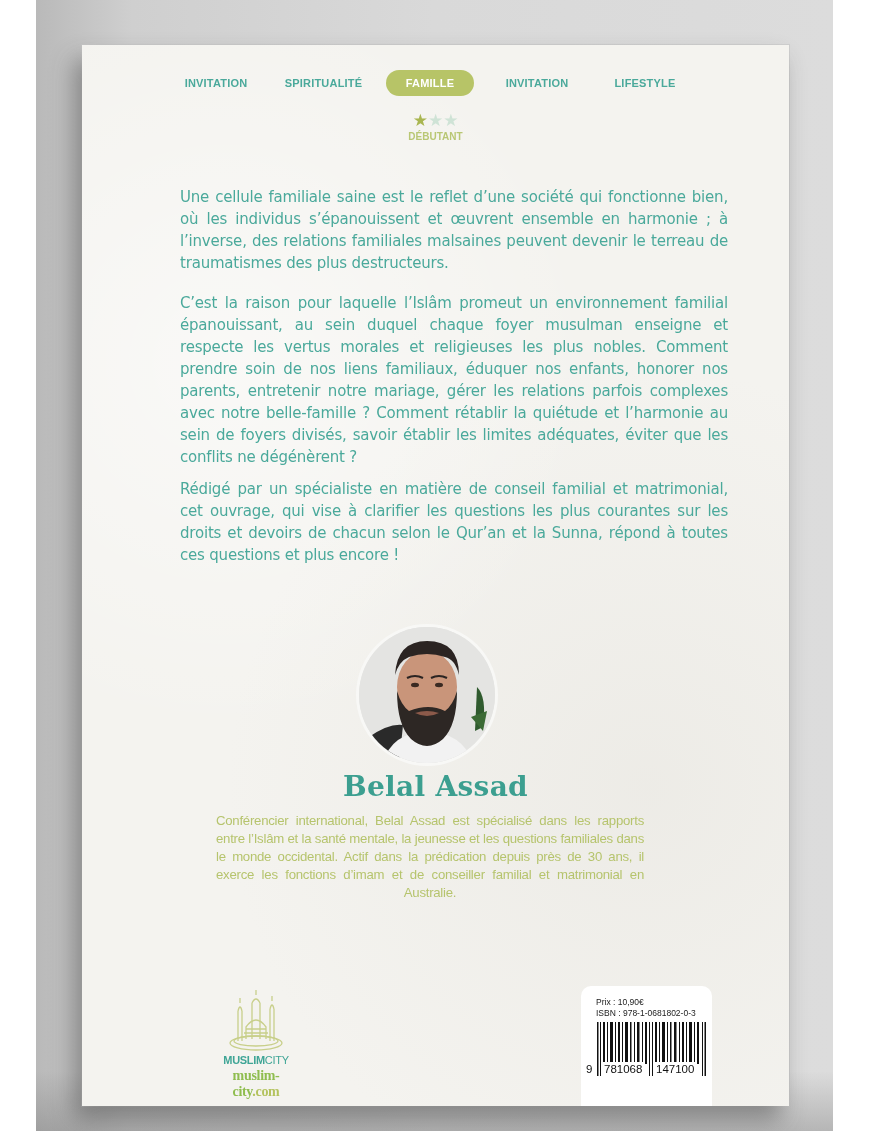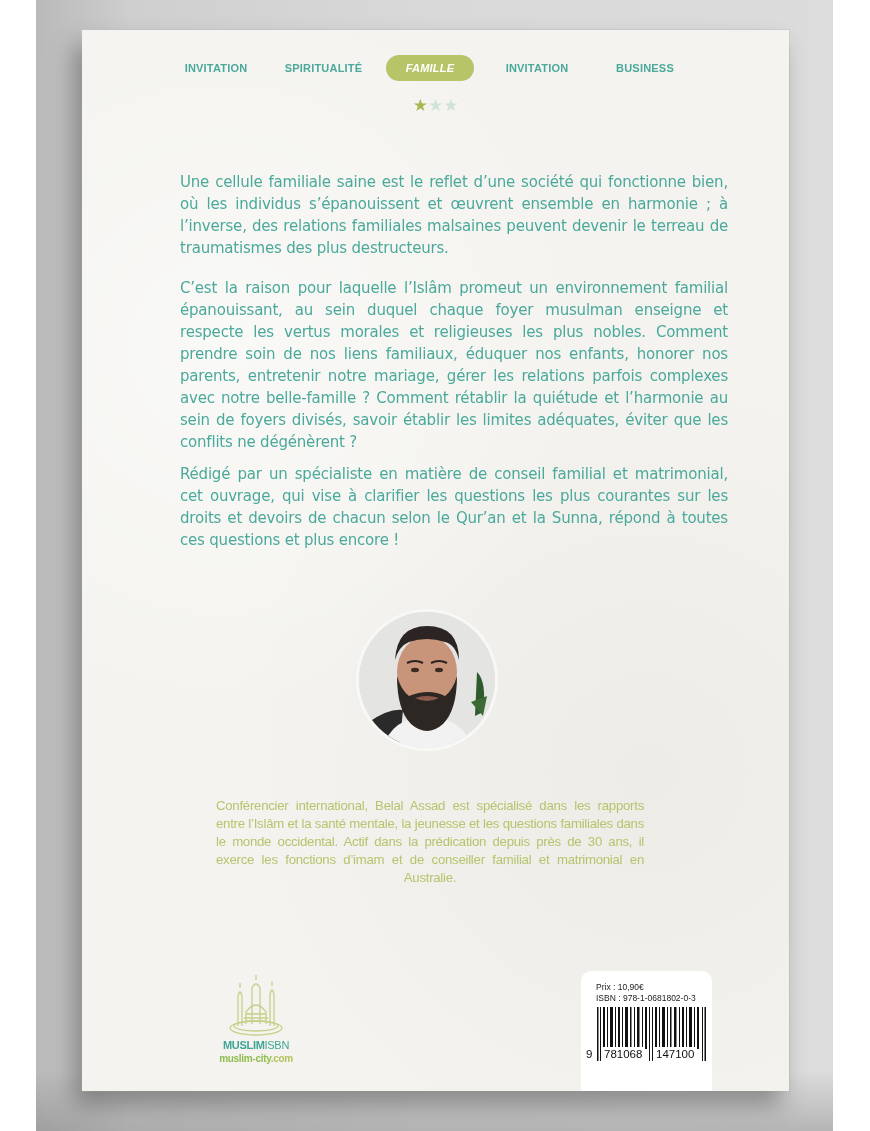--- a/index.html
+++ b/index.html
@@ -10,37 +10,37 @@
   }
   .backdrop {
     position: absolute; left: 36px; top: 0; width: 797px; height: 1131px;
     background: linear-gradient(90deg, #b9b9b9 0%, #cfcfcf 12%, #d9d9d9 50%, #dcdcdc 100%);
   }
   .backdrop::after {
     content: ""; position: absolute; left: 0; right: 0; bottom: 0; height: 60px;
     background: linear-gradient(180deg, rgba(120,120,120,0) 0%, rgba(110,110,110,0.35) 100%);
   }
   .book {
-    position: absolute; left: 82px; top: 30px; width: 707px; height: 1061px;
+    position: absolute; left: 82px; top: 45px; width: 707px; height: 1061px;
     background: #f4f3ef;
     background-image:
       radial-gradient(circle at 20% 30%, rgba(255,255,255,0.5) 0, rgba(255,255,255,0) 40%),
       radial-gradient(circle at 80% 70%, rgba(230,228,222,0.5) 0, rgba(230,228,222,0) 45%);
     box-shadow: -8px 14px 22px rgba(60,60,60,0.45), 0 0 0 1px rgba(200,200,200,0.6);
   }
   .nav {
     position: absolute; top: 25px; left: 0; width: 100%; height: 26px;
   }
   .nav-item {
     position: absolute; top: 0; height: 26px; line-height: 26px;
     font-family: "Liberation Sans", sans-serif; font-weight: bold; font-size: 11px;
     color: #4aa99b; letter-spacing: 0.2px; text-align: center;
   }
   .nav-item.active {
-    background: #b7c467; color: #ffffff; border-radius: 13px; font-style: italic;
+    background: #b7c467; color: #ffffff; border-radius: 13px;
   }
   .level {
     position: absolute; top: 66px; left: 0; width: 100%; text-align: center;
   }
   .stars { font-size: 17px; line-height: 18px; letter-spacing: 0px; }
   .star-on { color: #a9b651; }
   .star-off { color: #cfe3d6; }
   .level-label {
     margin-top: 2px;
     font-family: "Liberation Sans", sans-serif; font-weight: bold; font-size: 10px;
@@ -76,21 +76,21 @@
     text-align: center;
   }
   .logo-word {
     position: absolute; top: 65px; left: 0; width: 80px;
     font-family: "Liberation Sans", sans-serif; font-size: 11px; font-weight: bold;
     letter-spacing: -0.3px; color: #3fa596;
   }
   .logo-word .light { font-weight: normal; }
   .logo-url {
     position: absolute; top: 79px; left: 0; width: 80px;
-    font-family: Liberation Sans, sans-serif; font-size: 10px; font-weight: bold;
+    font-family: Liberation Serif, serif; font-size: 14px; font-weight: bold;
     color: #8fbd4f; letter-spacing: -0.3px;
   }
   .logo-url .dom { color: #b4c35e; }
   .barcode-box {
     position: absolute; left: 499px; top: 941px; width: 131px; height: 120px;
     background: #ffffff; border-radius: 10px 10px 0 0;
   }
   .bc-line {
     position: absolute; left: 15px;
     font-family: "Liberation Sans", sans-serif; font-size: 8.5px; color: #222;
@@ -109,27 +109,28 @@
 
 <div class="backdrop"></div>
 
 <div class="book">
 
   <div class="nav">
     <div class="nav-item" style="left:94px;width:80px;">INVITATION</div>
     <div class="nav-item" style="left:194px;width:95px;">SPIRITUALITÉ</div>
     <div class="nav-item active" style="left:304px;width:88px;">FAMILLE</div>
     <div class="nav-item" style="left:414px;width:82px;">INVITATION</div>
-    <div class="nav-item" style="left:522px;width:82px;">BUSINESS</div>
+    <div class="nav-item" style="left:522px;width:82px;">LIFESTYLE</div>
   </div>
 
   <div class="level">
     <div class="stars">
       <span class="star-on">★</span><span class="star-off">★</span><span class="star-off">★</span>
     </div>
+    <div class="level-label">DÉBUTANT</div>
   </div>
 
   <div class="desc p1">Une cellule familiale saine est le reflet d’une société qui fonctionne bien, où les individus s’épanouissent et œuvrent ensemble en harmonie ; à l’inverse, des relations familiales malsaines peuvent devenir le terreau de traumatismes des plus destructeurs.</div>
   <div class="desc p2">C’est la raison pour laquelle l’Islâm promeut un environnement familial épanouissant, au sein duquel chaque foyer musulman enseigne et respecte les vertus morales et religieuses les plus nobles. Comment prendre soin de nos liens familiaux, éduquer nos enfants, honorer nos parents, entretenir notre mariage, gérer les relations parfois complexes avec notre belle-famille ? Comment rétablir la quiétude et l’harmonie au sein de foyers divisés, savoir établir les limites adéquates, éviter que les conflits ne dégénèrent ?</div>
   <div class="desc p3">Rédigé par un spécialiste en matière de conseil familial et matrimonial, cet ouvrage, qui vise à clarifier les questions les plus courantes sur les droits et devoirs de chacun selon le Qur’an et la Sunna, répond à toutes ces questions et plus encore !</div>
 
   <div class="avatar">
     <svg width="136" height="136" viewBox="0 0 136 136">
       <rect width="136" height="136" fill="#e4e4e2"></rect>
       <path d="M118 60 q10 10 6 40 l-8 4 z" fill="#2f5a2e"></path>
@@ -140,35 +141,36 @@
       <path d="M36 48 q2 -34 32 -34 q32 0 32 34 q-4 -16 -14 -18 q-18 -6 -36 0 q-10 4 -14 18 z" fill="#2b2422"></path>
       <path d="M38 64 q0 34 14 48 q16 14 32 0 q14 -14 14 -48 q-4 14 -12 20 q-16 -8 -36 0 q-8 -6 -12 -20 z" fill="#2d2724"></path>
       <path d="M56 86 q12 -4 24 0 q-12 6 -24 0 z" fill="#8c5a4a"></path>
       <ellipse cx="56" cy="58" rx="4" ry="2.2" fill="#3a2a22"></ellipse>
       <ellipse cx="80" cy="58" rx="4" ry="2.2" fill="#3a2a22"></ellipse>
       <path d="M48 51 q8 -4 16 0" stroke="#2b2422" stroke-width="2.2" fill="none"></path>
       <path d="M72 51 q8 -4 16 0" stroke="#2b2422" stroke-width="2.2" fill="none"></path>
     </svg>
   </div>
 
+  <div class="author-name">Belal Assad</div>
   <div class="author-bio">Conférencier international, Belal Assad est spécialisé dans les rapports entre l’Islâm et la santé mentale, la jeunesse et les questions familiales dans le monde occidental. Actif dans la prédication depuis près de 30 ans, il exerce les fonctions d’imam et de conseiller familial et matrimonial en Australie.</div>
 
   <div class="logo">
     <svg width="80" height="66" viewBox="0 0 80 66">
       <g fill="none" stroke="#c8cf8a" stroke-width="1.3">
         <ellipse cx="40" cy="54" rx="26" ry="7"></ellipse>
         <ellipse cx="40" cy="52" rx="22" ry="5"></ellipse>
         <path d="M22 52 V22 M26 52 V22 M22 22 q2 -8 4 0 M24 14 v-5"></path>
         <path d="M54 52 V20 M58 52 V20 M54 20 q2 -8 4 0 M56 12 v-5"></path>
         <path d="M36 50 V14 M44 50 V14 M36 14 q4 -8 8 0 M40 6 v-5"></path>
         <path d="M30 50 V38 q10 -14 20 0 V50"></path>
         <path d="M28 44 h24 M30 40 h20"></path>
       </g>
     </svg>
-    <div class="logo-word"><span>MUSLIM</span><span class="light">ISBN</span></div>
+    <div class="logo-word"><span>MUSLIM</span><span class="light">CITY</span></div>
     <div class="logo-url"><span>muslim-city</span><span class="dom">.com</span></div>
   </div>
 
   <div class="barcode-box">
     <div class="bc-line bc-price">Prix : 10,90€</div>
     <div class="bc-line bc-isbn">ISBN : 978-1-0681802-0-3</div>
     <svg class="bc-bars" viewBox="0 0 109 54" preserveAspectRatio="none">
       <g fill="#111">
         <rect x="0" y="0" width="1.5" height="54"></rect>
           <rect x="3" y="0" width="1" height="54"></rect>

